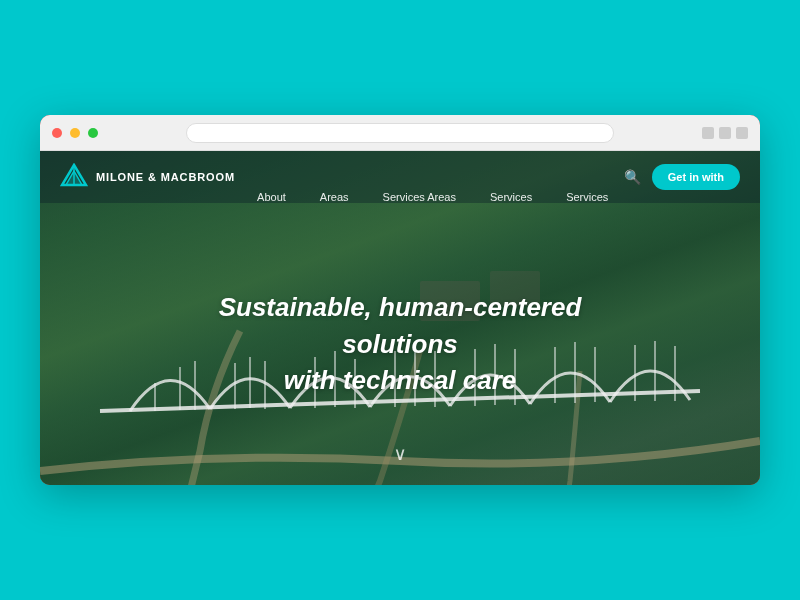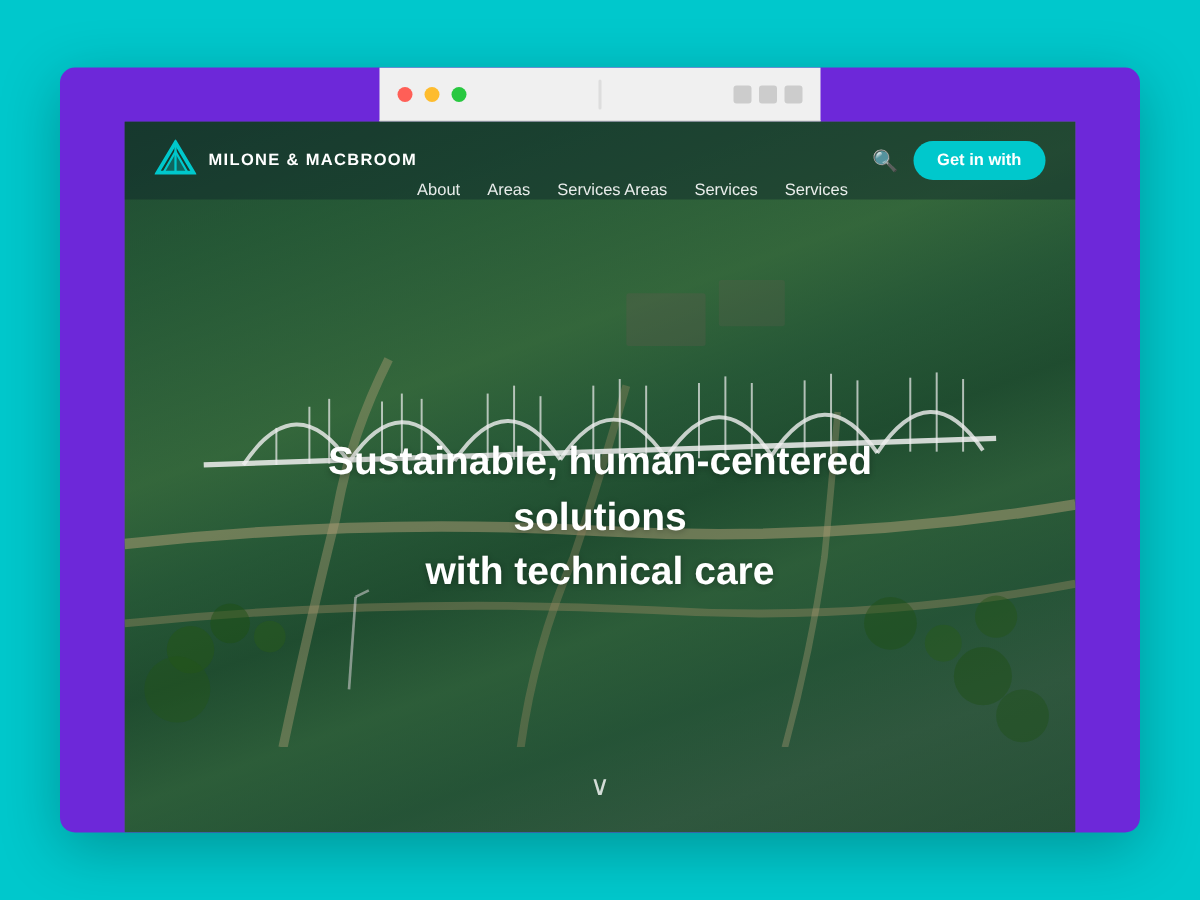--- a/index.html
+++ b/index.html
@@ -10,28 +10,27 @@
       background-color: #00C8CC;
       display: flex;
       align-items: center;
       justify-content: center;
       font-family: 'Segoe UI', Arial, sans-serif;
       overflow: hidden;
     }
 
     .browser-window {
       width: 720px;
-      height: 510px;
-      background: #6d28d9;
+      height: 370px;
+      background: #ef4444;
       border-radius: 10px;
       box-shadow: 0 10px 40px rgba(0,0,0,0.25);
       overflow: hidden;
       display: flex;
       flex-direction: column;
-      align-items: center;
     }
 
     .browser-chrome {
       background: #f0f0f0;
       height: 36px;
       display: flex;
       align-items: center;
       padding: 0 12px;
       gap: 8px;
       border-bottom: 1px solid #ddd;
@@ -118,21 +117,21 @@
     .logo-text {
       color: #fff;
       font-size: 11px;
       font-weight: 700;
       letter-spacing: 0.08em;
       text-transform: uppercase;
     }
 
     .nav-links {
       display: flex;
-      gap: 18px;
+      gap: 34px;
       align-items: center;
       margin-right: 16px;
       margin-top: 40px;
     }
 
     .nav-link {
       color: rgba(255,255,255,0.9);
       font-size: 11px;
       text-decoration: none;
       font-weight: 500;
@@ -161,20 +160,21 @@
     .hero-text-area {
       position: relative;
       z-index: 5;
       display: flex;
       flex-direction: column;
       align-items: center;
       justify-content: center;
       height: calc(100% - 52px);
       text-align: center;
       padding: 0 40px;
+      font-style: italic;
     }
 
     .hero-headline {
       color: #fff;
       font-size: 26px;
       font-weight: 600;
       line-height: 1.4;
       text-shadow: 0 1px 4px rgba(0,0,0,0.3);
       max-width: 480px;
     }

